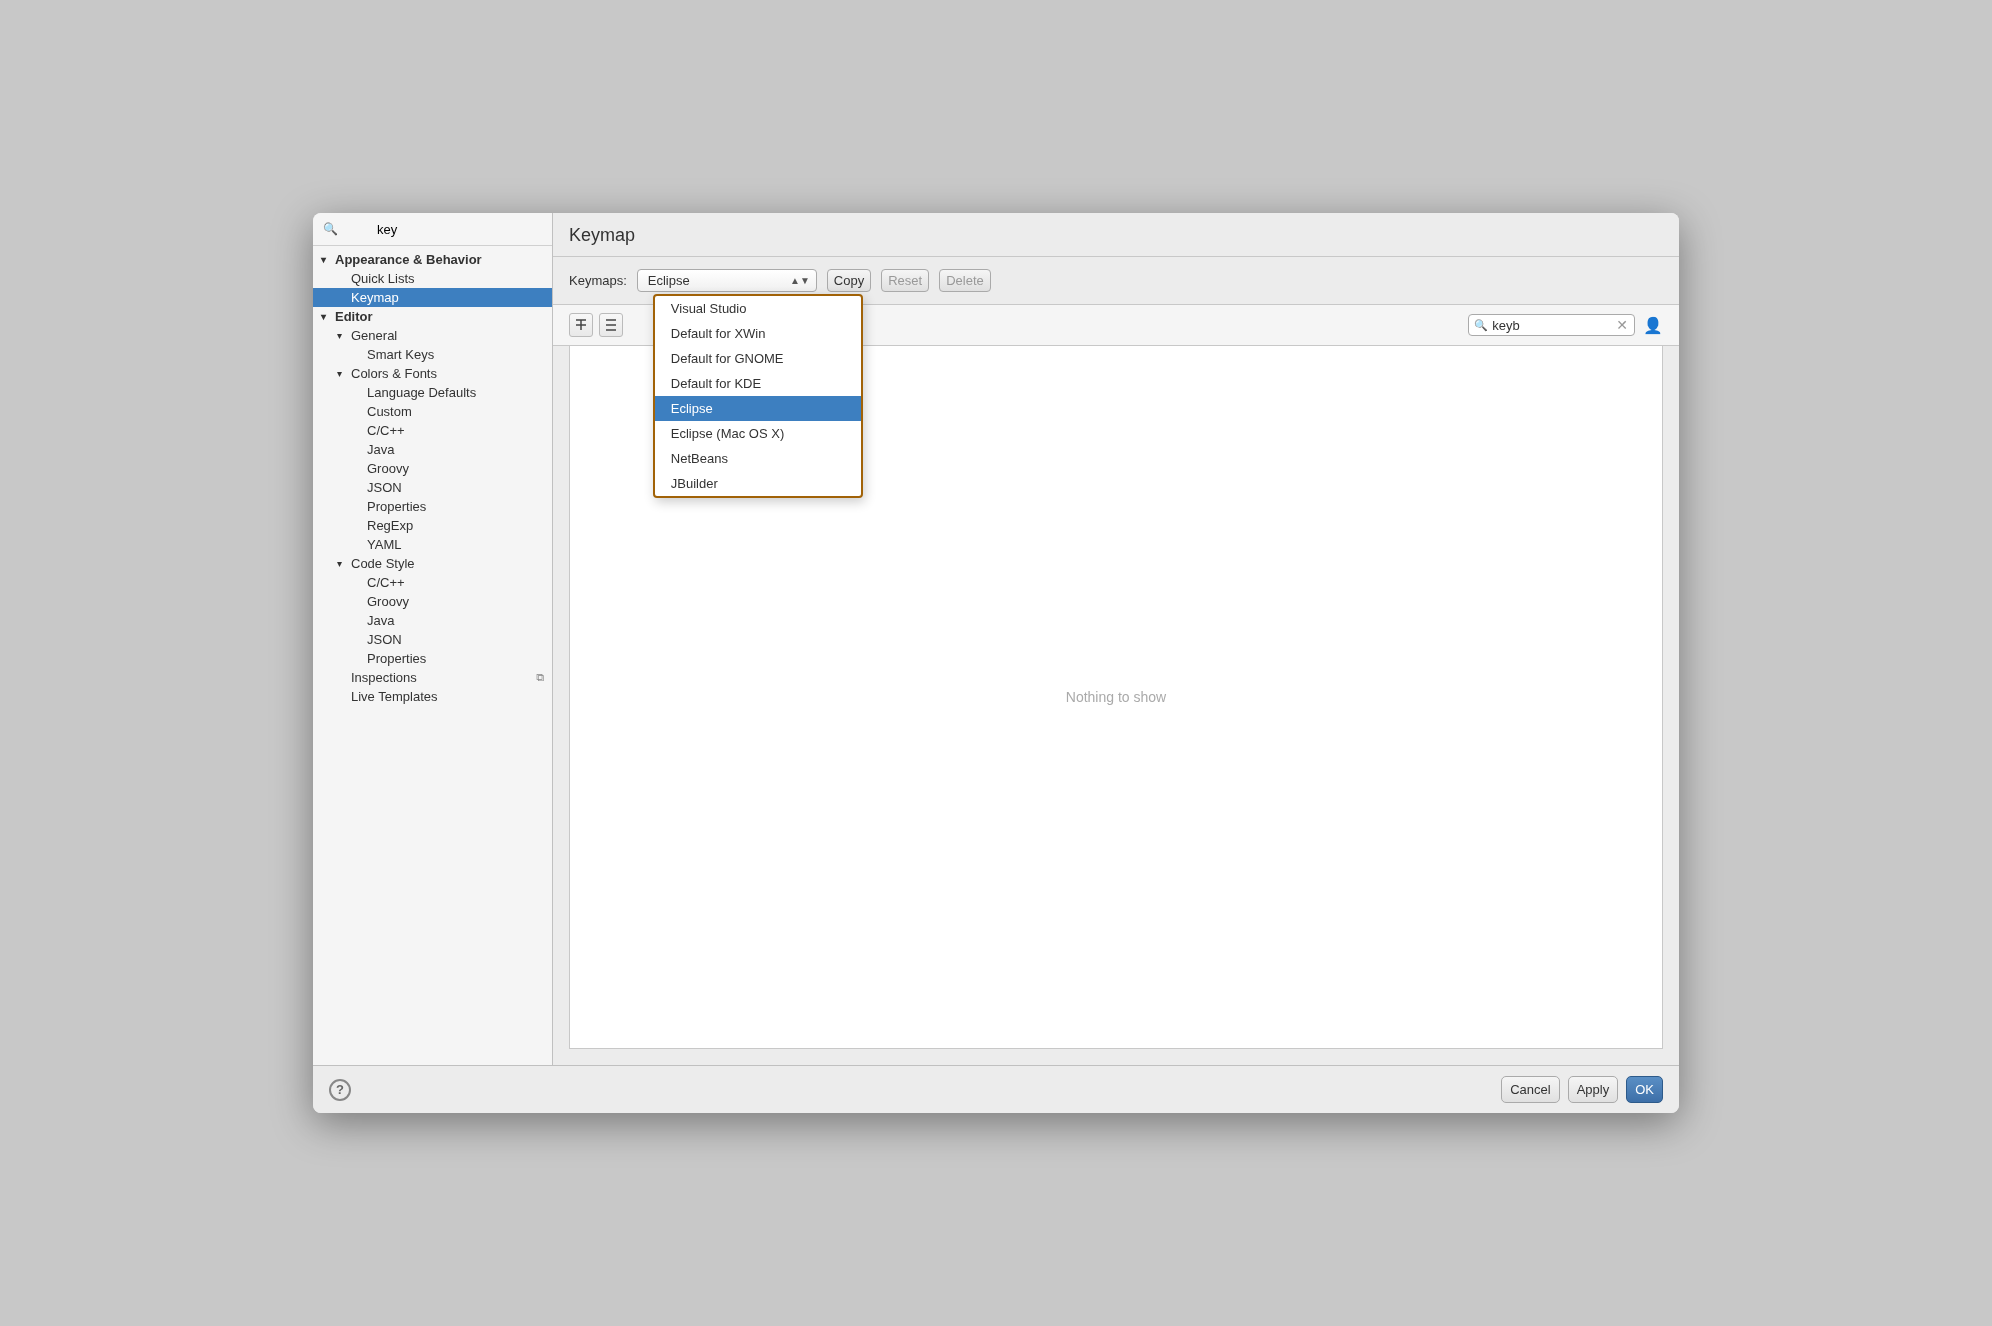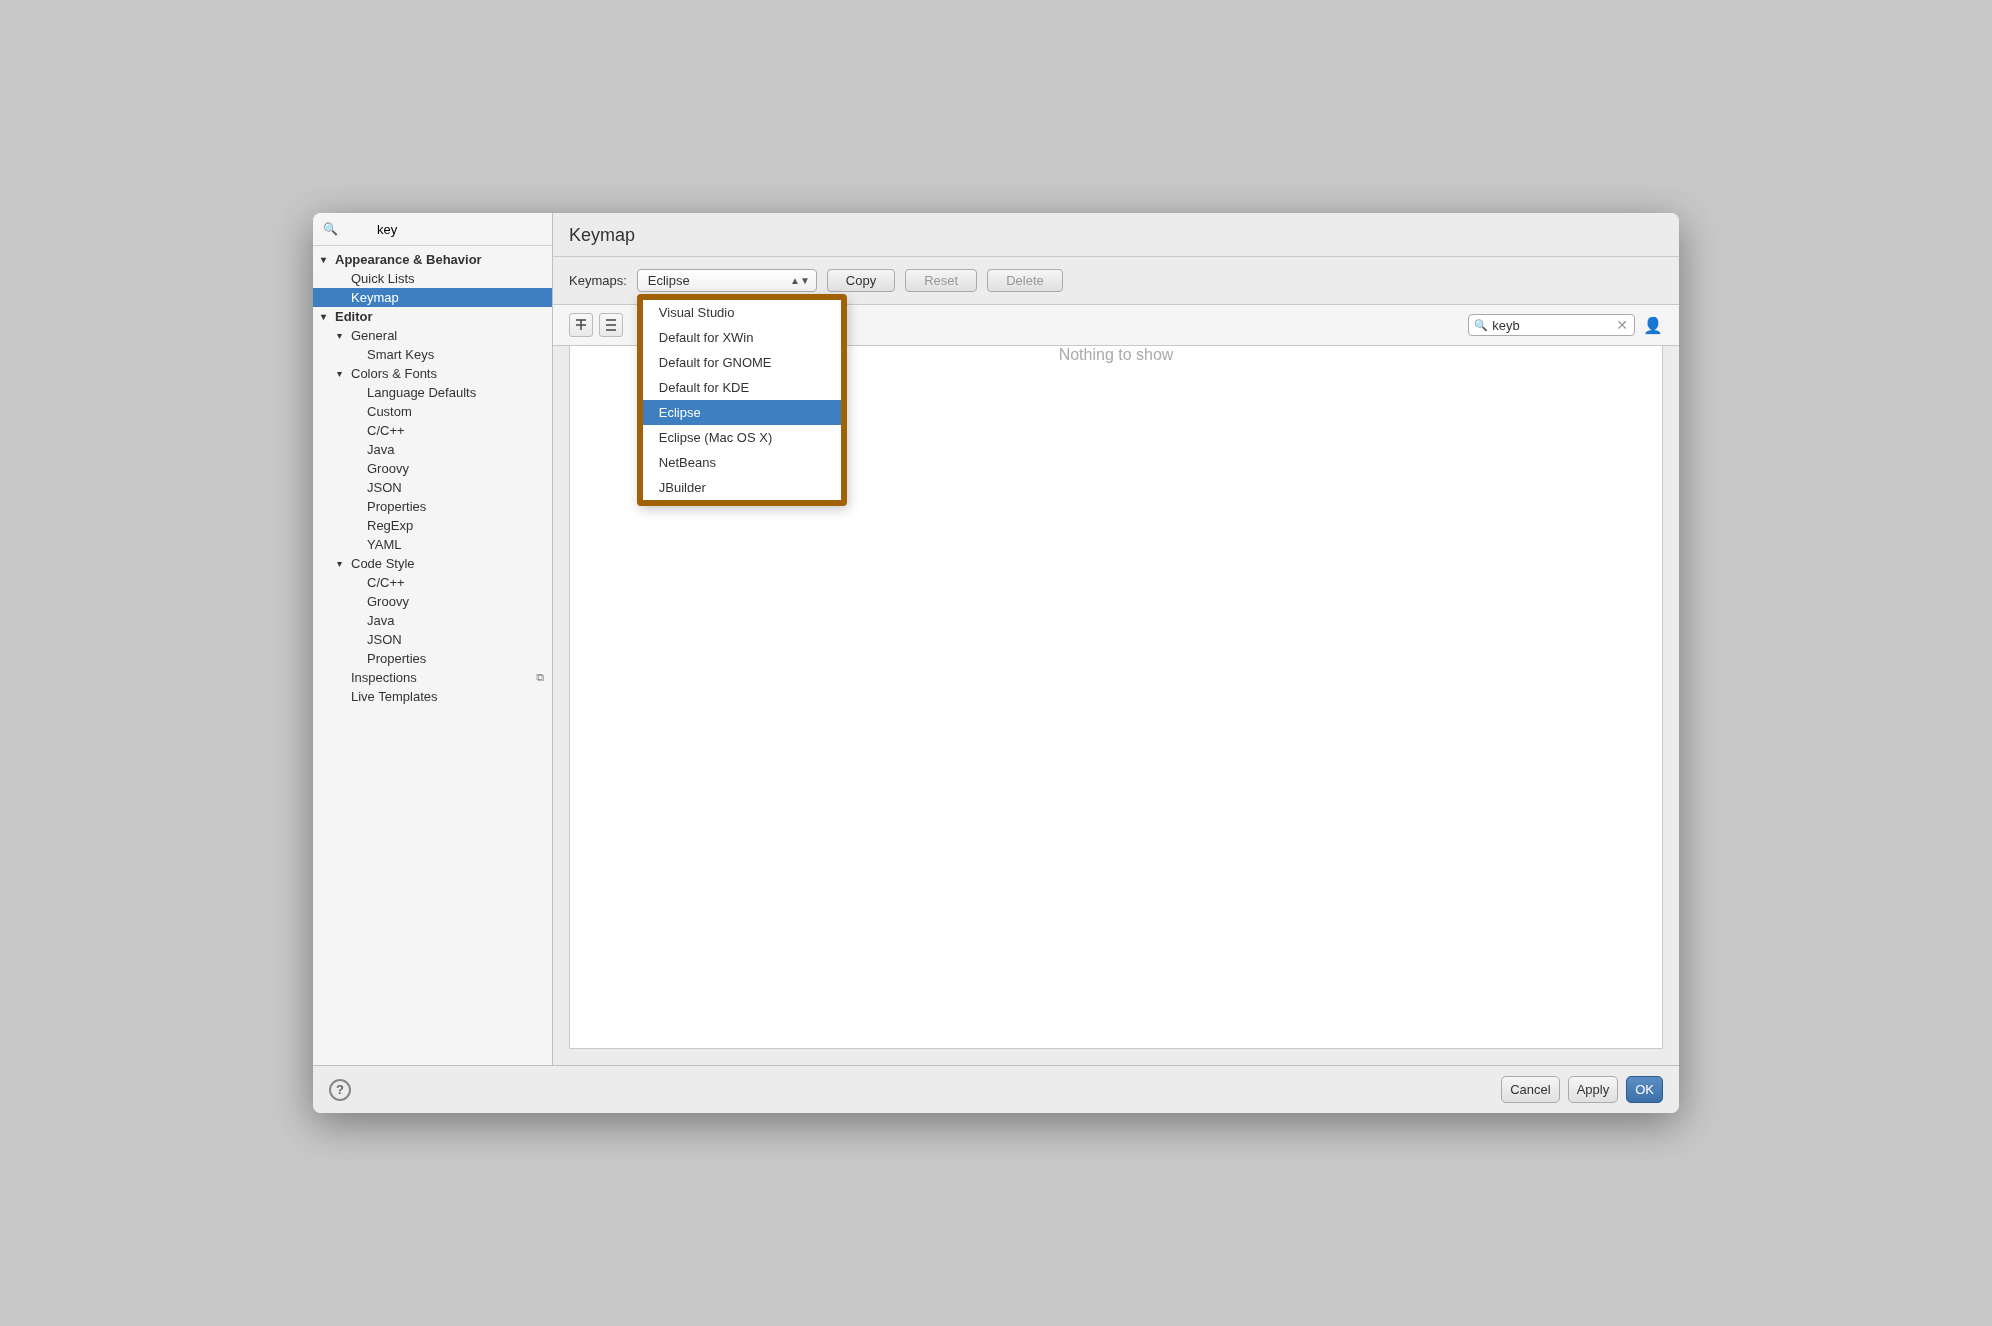--- a/index.html
+++ b/index.html
@@ -151,21 +151,21 @@
       align-items: center;
       gap: 10px;
       border-bottom: 1px solid #c8c8c8;
       background: #ececec;
     }
     .keymaps-label {
       color: #333;
       font-size: 13px;
     }
     .toolbar-btn {
-      padding: 3px 18px;
+      padding: 3px 6px;
       background: linear-gradient(to bottom, #f5f5f5, #e0e0e0);
       border: 1px solid #aaa;
       border-radius: 4px;
       font-size: 13px;
       color: #333;
       cursor: pointer;
     }
     .toolbar-btn:disabled {
       color: #999;
       cursor: default;
@@ -225,23 +225,24 @@
       margin-left: 4px;
     }
     
     .keymap-main {
       flex: 1;
       background: white;
       margin: 0 16px 16px;
       border: 1px solid #c8c8c8;
       border-top: none;
       display: flex;
+      align-items: center;
       justify-content: center;
       color: #aaa;
-      font-size: 16px;
+      font-size: 14px;
     }
     .dropdown-item {
       padding: 5px 16px;
       cursor: pointer;
       color: #333;
       font-size: 13px;
     }
     .dropdown-item.selected {
       background: #3d7fc0;
       color: white;
@@ -287,23 +288,23 @@
       cursor: pointer;
     }
     
     .dropdown-container {
       position: relative;
       display: inline-block;
     }
     .dropdown-menu {
       position: absolute;
       top: 100%;
-      left: 0;
+      left: 16px;
       background: white;
-      border: 6px solid #a16207;
+      border: 2px solid #a16207;
       box-shadow: 2px 4px 12px rgba(0,0,0,0.2);
       z-index: 200;
       min-width: 210px;
       border-radius: 4px;
       overflow: hidden;
       margin-top: 2px;
     }
   </style>
 </head>
 <body>

